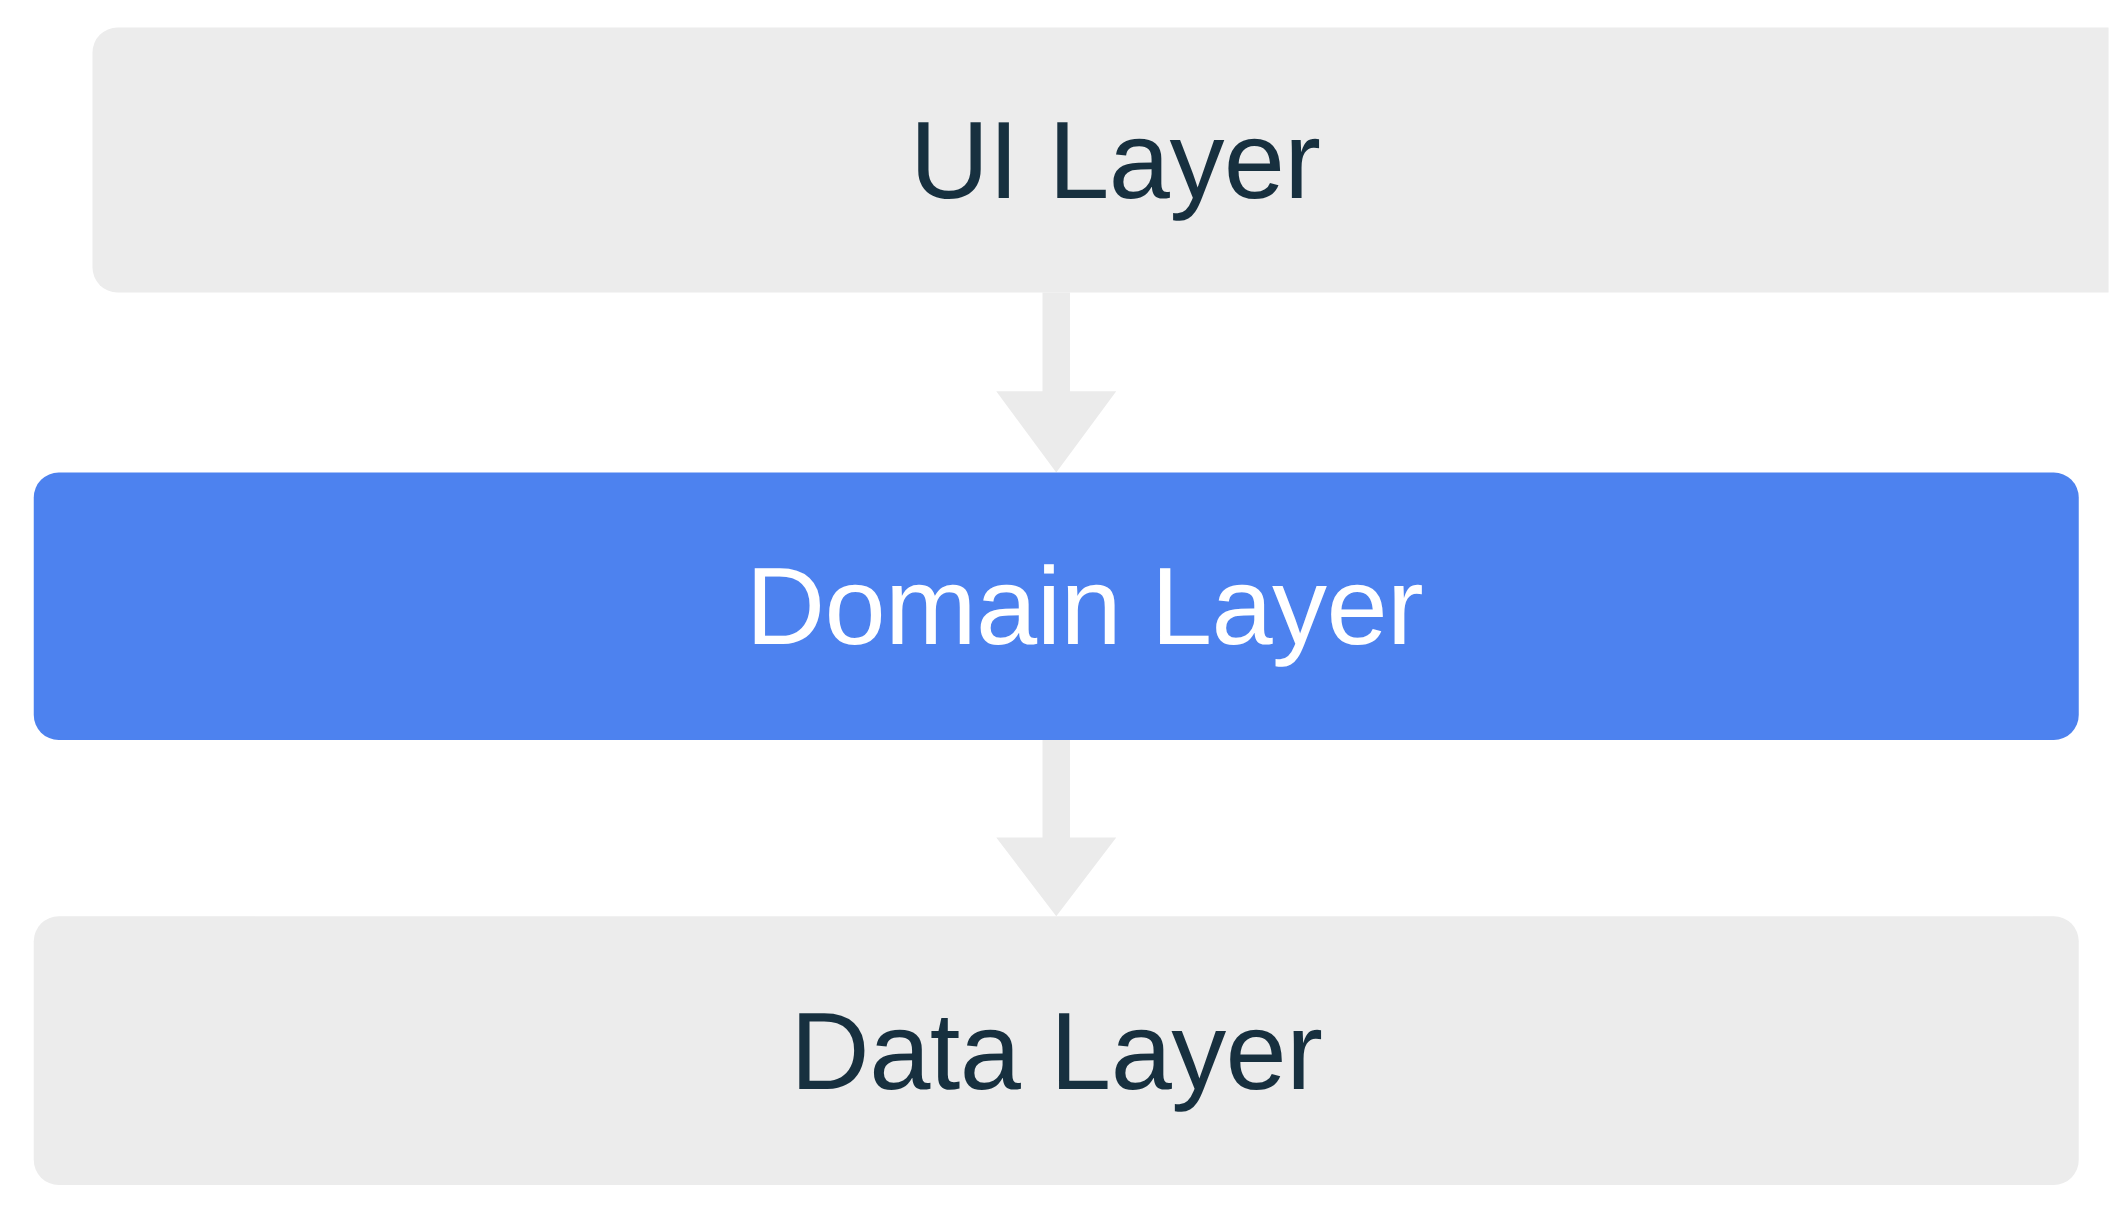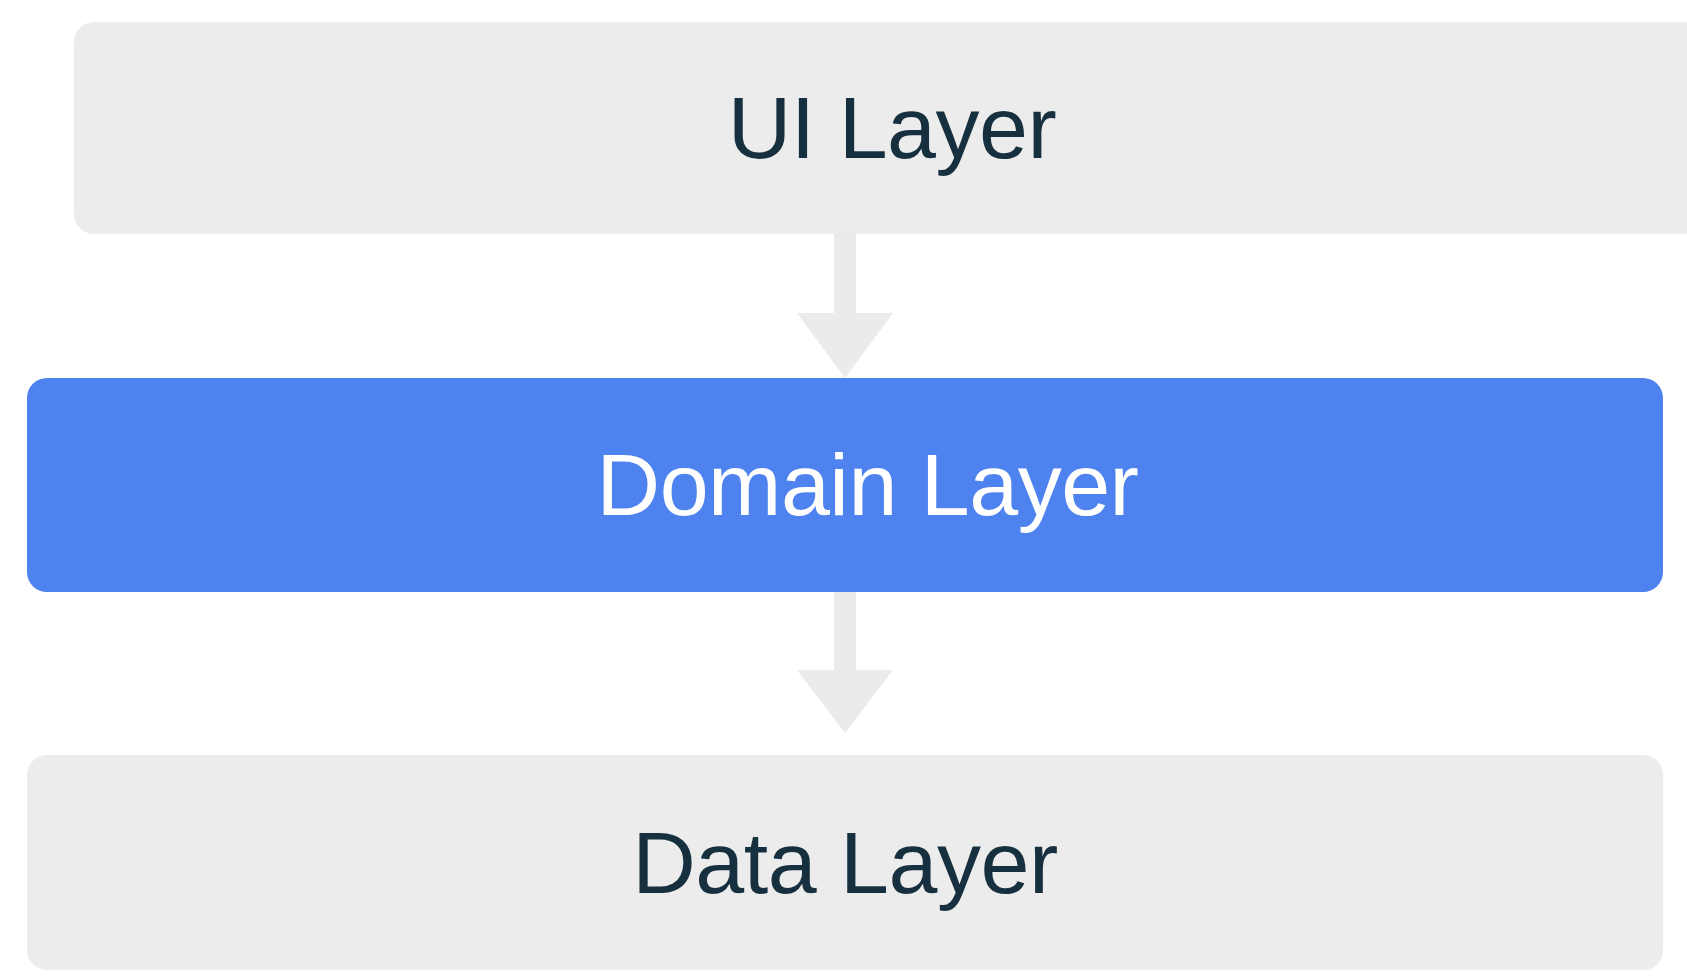--- a/index.html
+++ b/index.html
@@ -110,17 +110,17 @@
   <div class="layer-node" id="node-domain-layer" style="background: rgb(77, 130, 239);">
     <span class="node-label" style="color: rgb(255, 255, 255);">Domain Layer</span>
   </div>
 
   <div class="flow-arrow" id="arrow-domain-to-data">
     <svg class="arrow-svg" viewBox="0 0 1687 979" xmlns="http://www.w3.org/2000/svg">
       <path class="arrow-shape" d="M 834 592 L 856 592 L 856 670 L 893 670 L 845 733 L 797 670 L 834 670 Z" fill="#ebebeb"></path>
     </svg>
   </div>
 
-  <div class="layer-node" id="node-data-layer" style="background: rgb(236, 236, 236); margin-top: 22px;">
+  <div class="layer-node" id="node-data-layer" style="background: rgb(236, 236, 236);">
     <span class="node-label" style="color: rgb(23, 48, 63);">Data Layer</span>
   </div>
 
 </div>
 
 </body></html>

